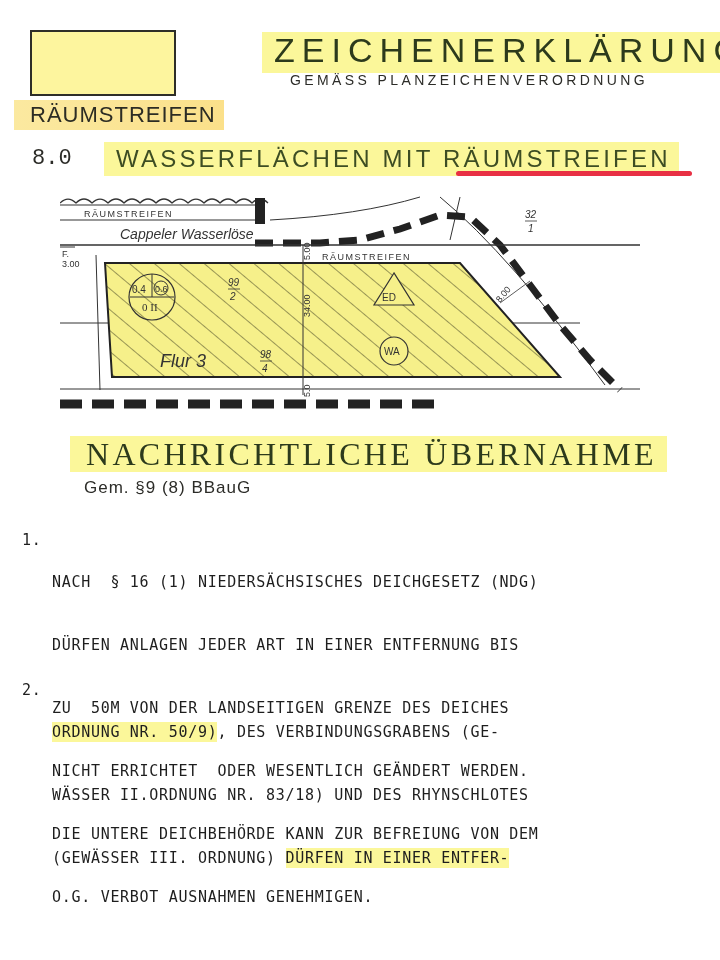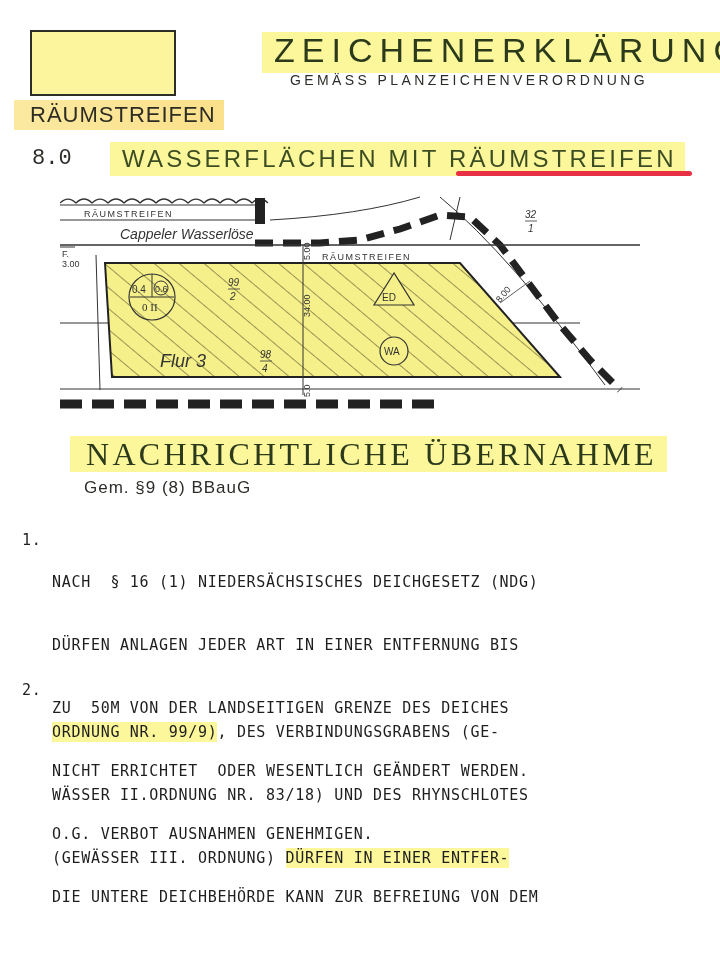--- a/index.html
+++ b/index.html
@@ -22,21 +22,21 @@
     left:262px; top:32px; height:41px; padding:0 12px 0 12px;
     font-family:"Liberation Sans",sans-serif; font-size:34px; letter-spacing:7px; line-height:36px; color:#2c3a1c;
   }
   .subtitle {
     left:274px; top:72px; font-family:"Liberation Sans",sans-serif; font-size:14px; letter-spacing:3.4px; color:#2c2c28;margin-left:16px;
   }
   .sec-num {
     left:32px; top:146px; font-family:Liberation Mono, monospace; font-size:22px; color:#2c2c28;
   }
   .sec-title {
-    left:110px; top:142px; height:34px; padding:0 8px 0 12px;
+    left:104px; top:142px; height:34px; padding:0 8px 0 12px;
     font-family:"Liberation Sans",sans-serif; font-size:24px; letter-spacing:3.2px; line-height:34px; color:#3d4d23;
   }
   .red-underline {
     left:456px; top:171px; width:236px; height:5px; background:#e83044; border-radius:3px;
   }
   .map { left:60px; top:185px; width:580px; height:225px; }
   .h2 {
     left:70px; top:436px; height:36px; padding:0 10px 0 16px;
     font-family:Liberation Serif, serif; font-size:32px; letter-spacing:3.3px; line-height:36px; color:#2c3a1c;
   }
@@ -140,27 +140,27 @@
 
 <div class="abs h2 hl">NACHRICHTLICHE ÜBERNAHME</div>
 <div class="abs gem">Gem. §9 (8) BBauG</div>
 
 <div class="abs typed item-num" style="top:530px;">1.</div>
 <div class="abs typed item-text" style="top:530px;">
   <span class="line">NACH  § 16 (1) NIEDERSÄCHSISCHES DEICHGESETZ (NDG)</span>
   <span class="line">DÜRFEN ANLAGEN JEDER ART IN EINER ENTFERNUNG BIS</span>
   <span class="line">ZU  50M VON DER LANDSEITIGEN GRENZE DES DEICHES</span>
   <span class="line">NICHT ERRICHTET  ODER WESENTLICH GEÄNDERT WERDEN.</span>
+  <span class="line">DIE UNTERE DEICHBEHÖRDE KANN ZUR BEFREIUNG VON DEM</span>
   <span class="line">O.G. VERBOT AUSNAHMEN GENEHMIGEN.</span>
-  <span class="line">DIE UNTERE DEICHBEHÖRDE KANN ZUR BEFREIUNG VON DEM</span>
 </div>
 
 <div class="abs typed item-num" style="top:680px;">2.</div>
 <div class="abs typed item-text" style="top:680px;">
-  <span class="line"><span class="hl">ORDNUNG NR. 99/9)</span><span>, DES VERBINDUNGSGRABENS (GE-</span></span>
+  <span class="line"><span class="hl">ORDNUNG NR. 50/9)</span><span>, DES VERBINDUNGSGRABENS (GE-</span></span>
   <span class="line">WÄSSER II.ORDNUNG NR. 83/18) UND DES RHYNSCHLOTES</span>
   <span class="line"><span>(GEWÄSSER III. ORDNUNG) </span><span class="hl">DÜRFEN IN EINER ENTFER-</span></span>
   
   
   
   
   
   
   
   

